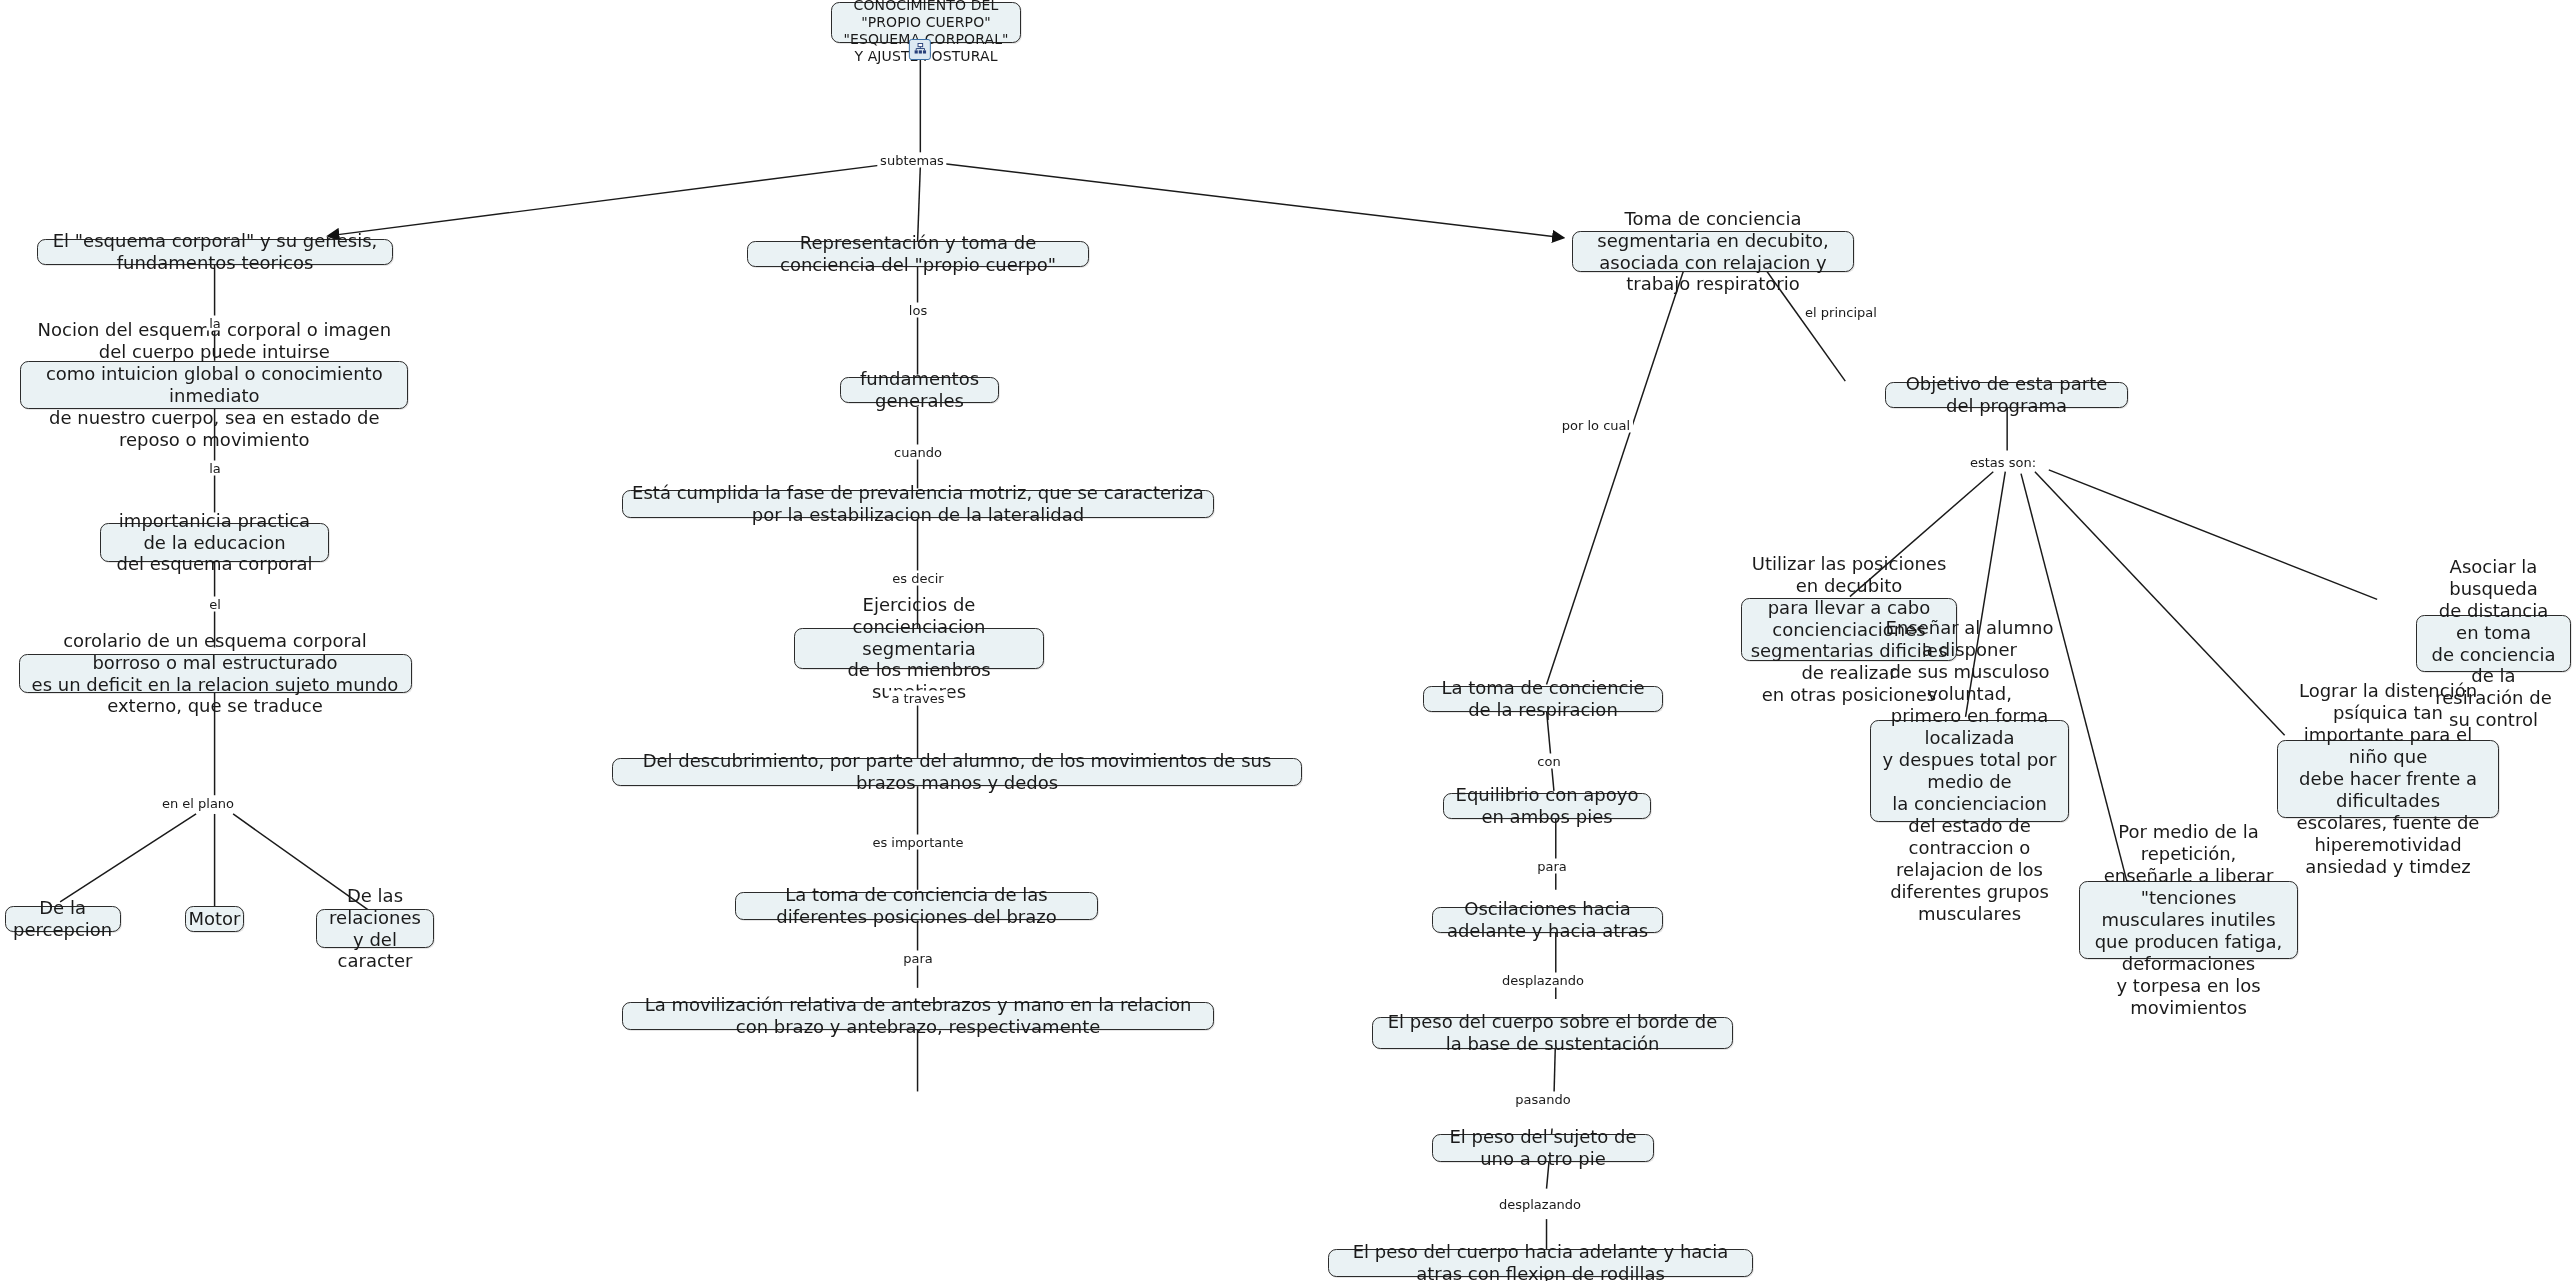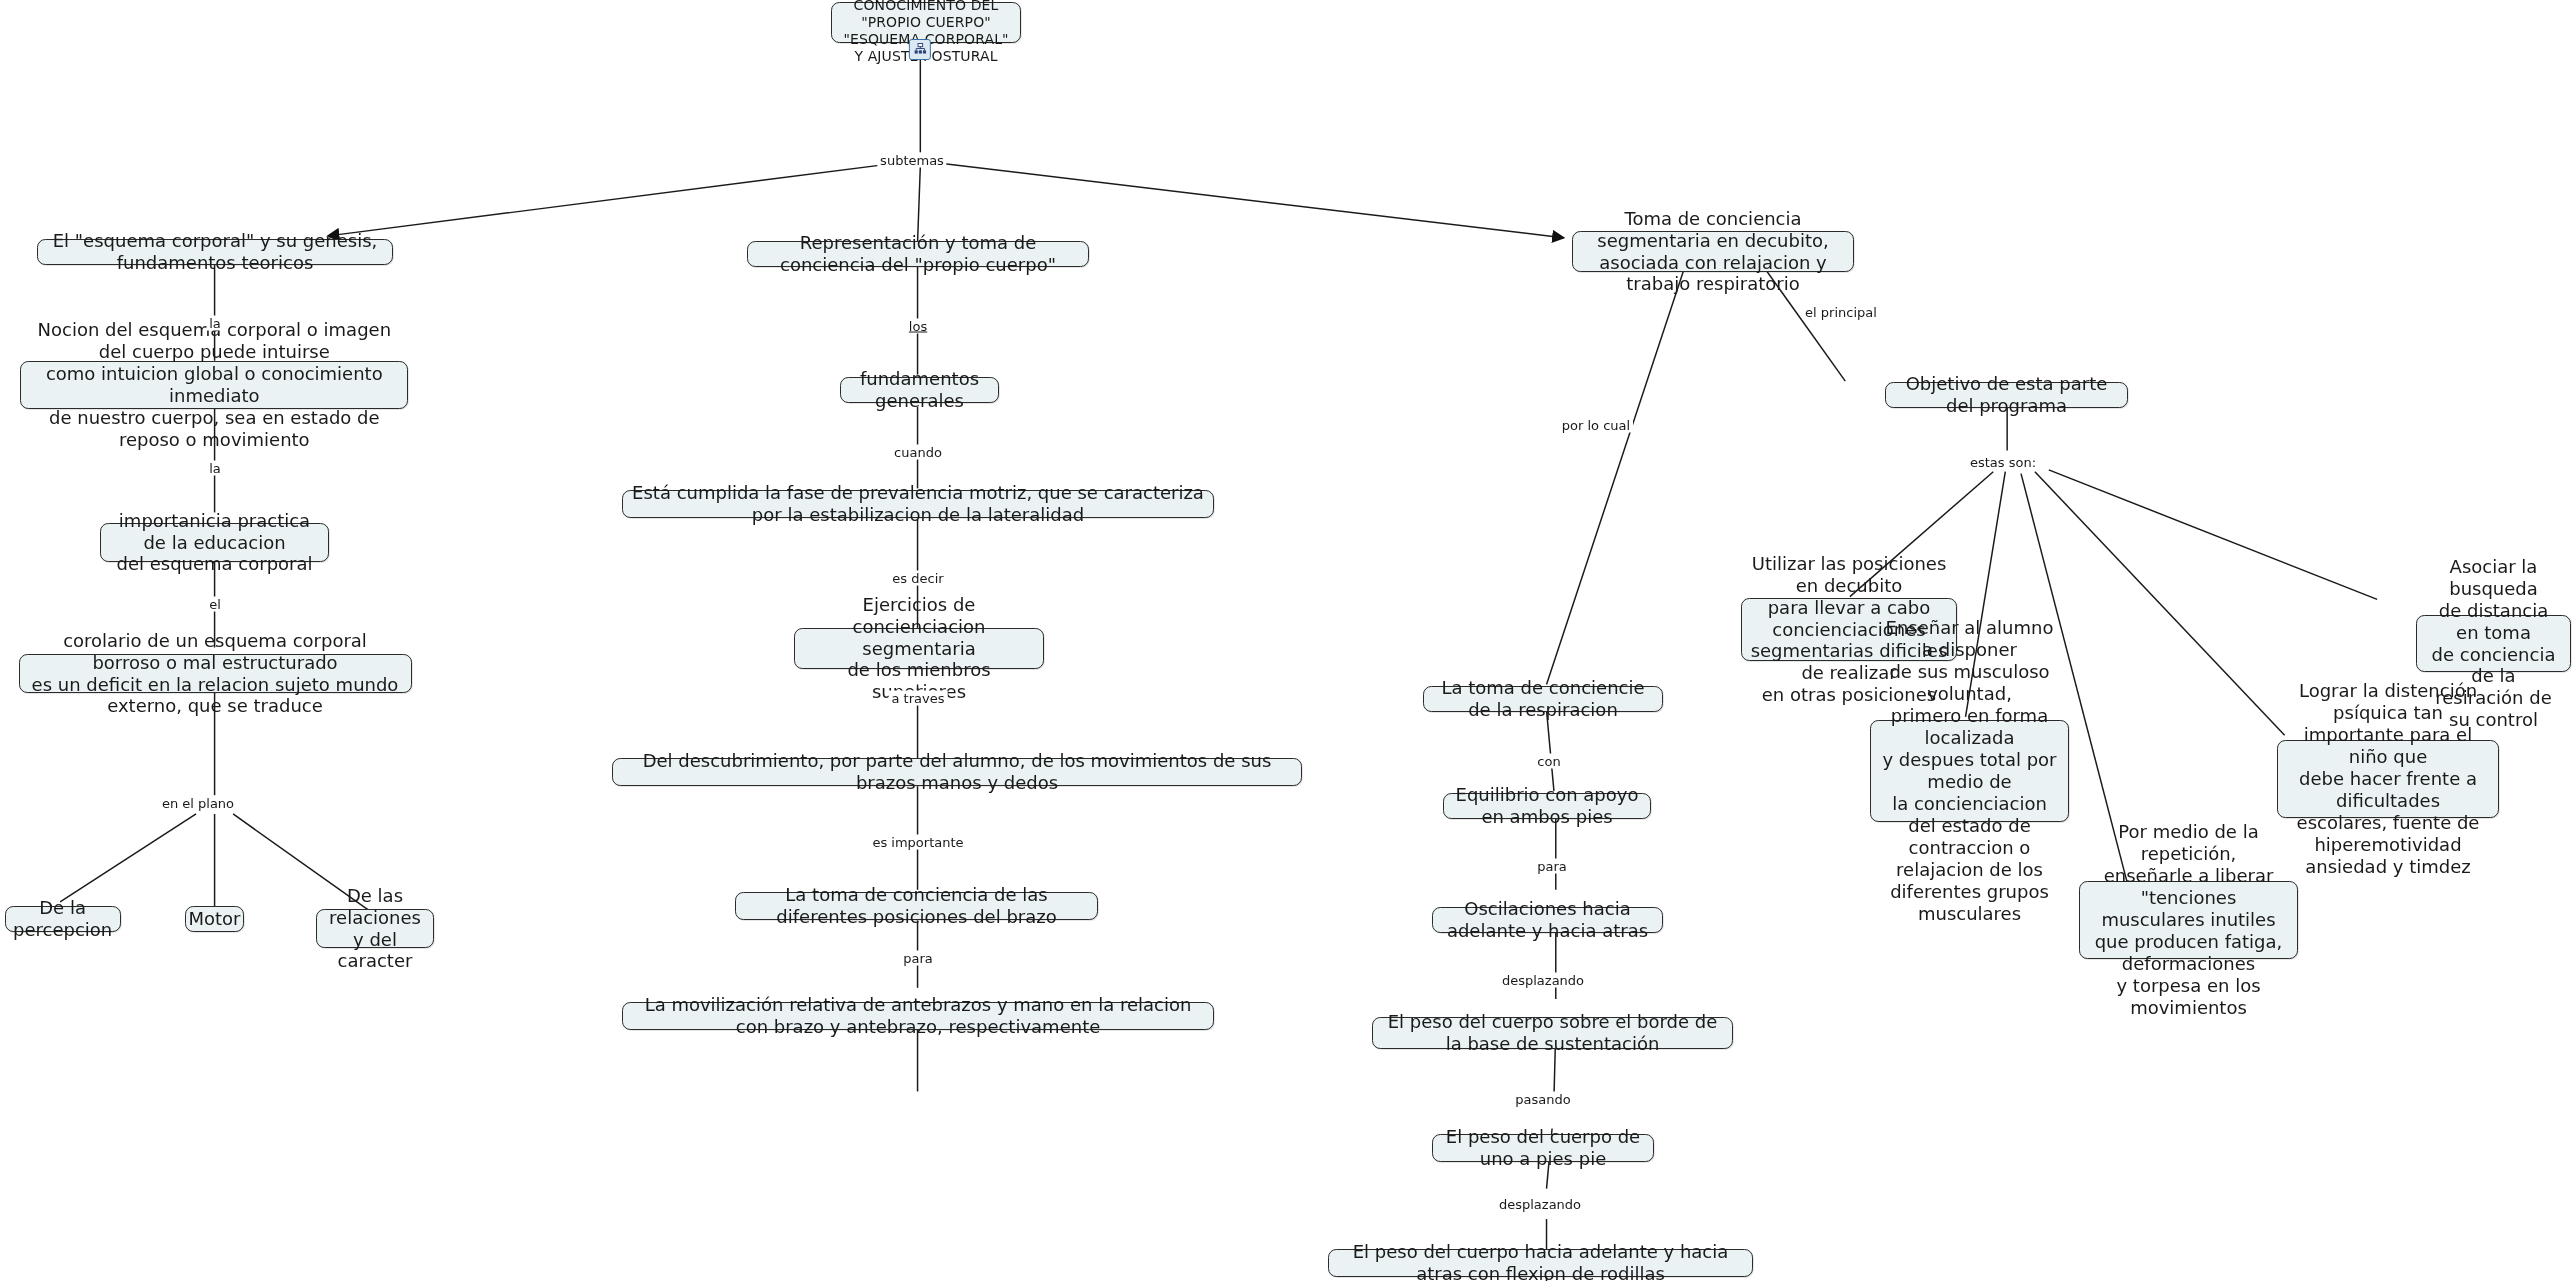--- a/index.html
+++ b/index.html
@@ -161,21 +161,21 @@
   <div class="node" style="left:18.5px; top:654px; width:393px; height:39px;">corolario de un esquema corporal borroso o mal estructurado
 es un deficit en la relacion sujeto mundo externo, que se traduce</div>
   <div class="linklabel" style="left:198px; top:803px;">en el plano</div>
 
   <div class="node" style="left:4.6px; top:906px; width:116px; height:26px;">De la percepcion</div>
   <div class="node" style="left:185px; top:906px; width:59px; height:26px;">Motor</div>
   <div class="node" style="left:316px; top:909px; width:118px; height:39px;">De las relaciones
 y del caracter</div>
 
   <div class="node" style="left:747px; top:241px; width:342px; height:26px;">Representación y toma de conciencia del "propio cuerpo"</div>
-  <div class="linklabel" style="left:918px; top:326px;text-decoration:underline;">los</div>
+  <div class="linklabel" style="left:918px; top:310px;">los</div>
 
   <div class="node" style="left:840px; top:377px; width:159px; height:26px;">fundamentos generales</div>
   <div class="linklabel" style="left:918px; top:452px;">cuando</div>
 
   <div class="node" style="left:622px; top:490px; width:592px; height:28px;">Está cumplida la fase de prevalencia motriz, que se caracteriza por la estabilizacion de la lateralidad</div>
   <div class="linklabel" style="left:918px; top:578px;">es decir</div>
 
   <div class="node" style="left:794px; top:628px; width:250px; height:41px;">Ejercicios de concienciacion segmentaria
 de los mienbros superiores</div>
   <div class="linklabel" style="left:918px; top:698px;">a traves</div>
@@ -231,19 +231,19 @@
 
   <div class="node" style="left:1443px; top:793px; width:208px; height:26px;">Equilibrio con apoyo en ambos pies</div>
   <div class="linklabel" style="left:1552px; top:866px;">para</div>
 
   <div class="node" style="left:1432px; top:907px; width:231px; height:26px;">Oscilaciones hacia adelante y hacia atras</div>
   <div class="linklabel" style="left:1543px; top:980px;">desplazando</div>
 
   <div class="node" style="left:1372px; top:1017px; width:361px; height:32px;">El peso del cuerpo sobre el borde de la base de sustentación</div>
   <div class="linklabel" style="left:1543px; top:1099px;">pasando</div>
 
-  <div class="node" style="left:1432px; top:1134px; width:222px; height:28px;">El peso del cuerpo de uno a pies pie</div>
+  <div class="node" style="left:1432px; top:1134px; width:222px; height:28px;">El peso del sujeto de uno a otro pie</div>
   <div class="linklabel" style="left:1540px; top:1204px;">desplazando</div>
 
   <div class="node" style="left:1328px; top:1249px; width:425px; height:28px;">El peso del cuerpo hacia adelante y hacia atras con flexion de rodillas</div>
 
 </div>
 
 
 </body></html>

